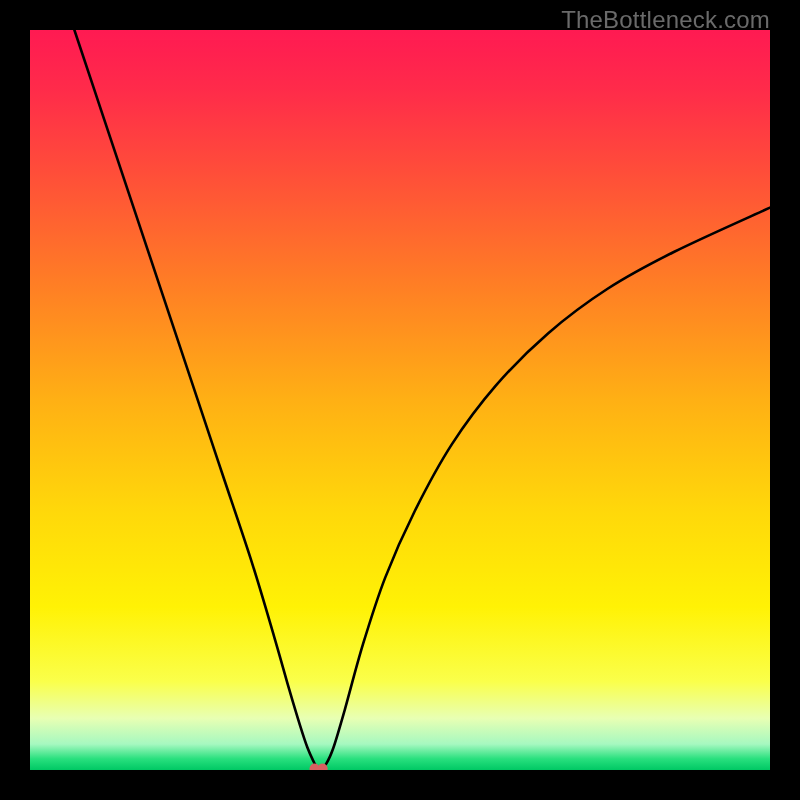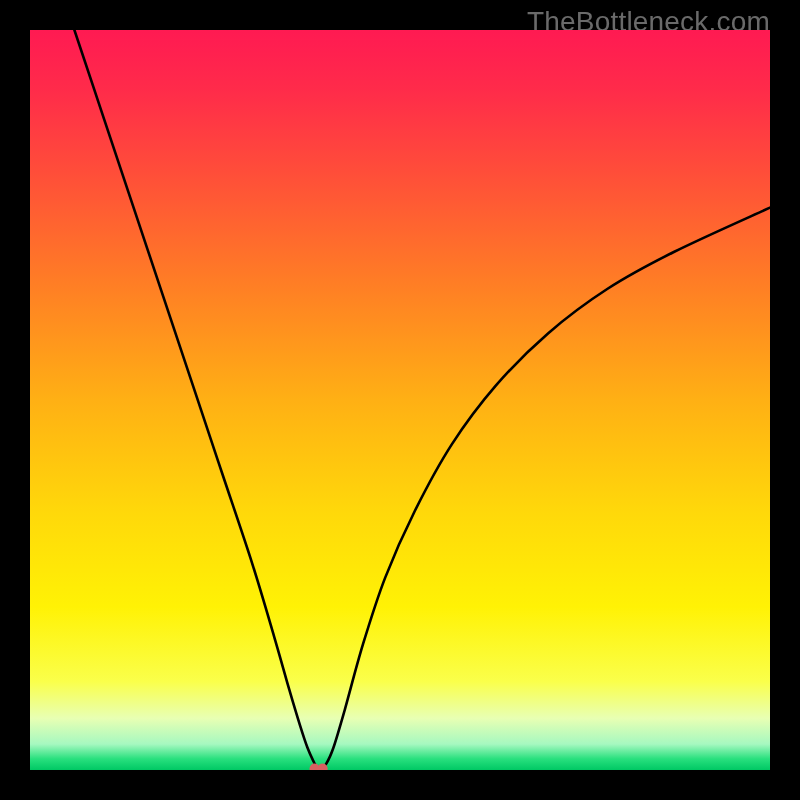--- a/index.html
+++ b/index.html
@@ -24,21 +24,21 @@
     left: 0;
     top: 0;
     width: 740px;
     height: 740px;
   }
   .attribution {
     position: absolute;
     top: 6px;
     right: 30px;
     color: #6a6a6a;
-    font-size: 28px;
+    font-size: 24px;
     font-weight: 500;
     letter-spacing: 0.2px;
     text-decoration: underline;
   }
   svg {
     display: block;
   }
 </style>
 </head>
 <body>

